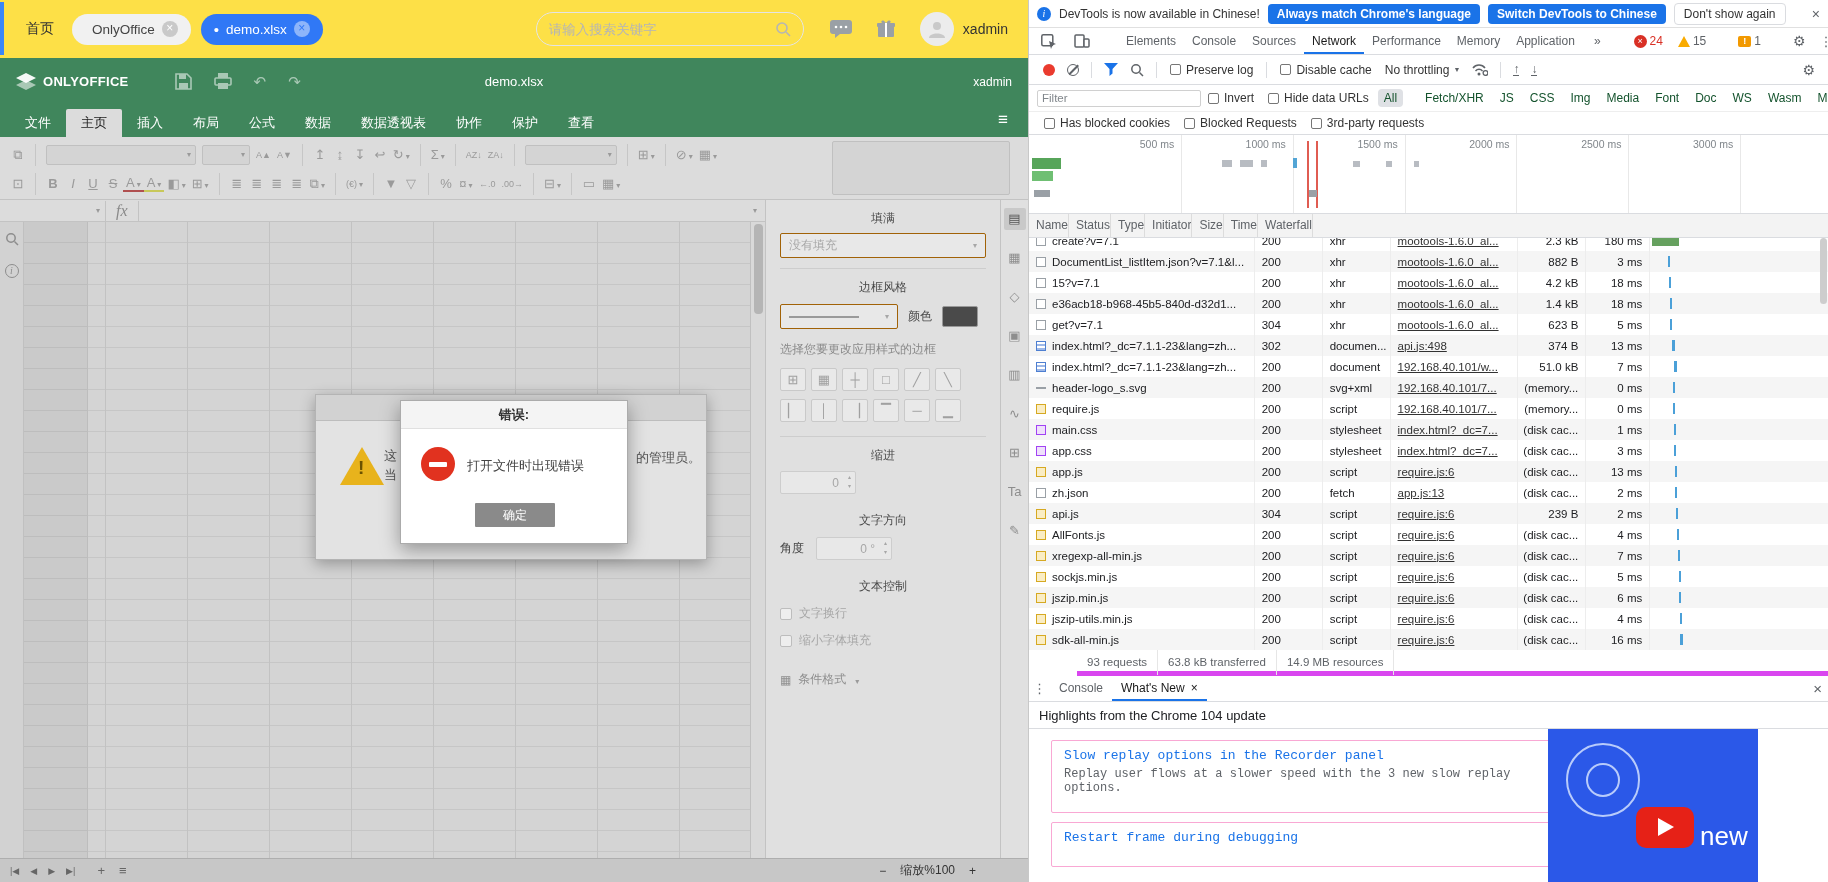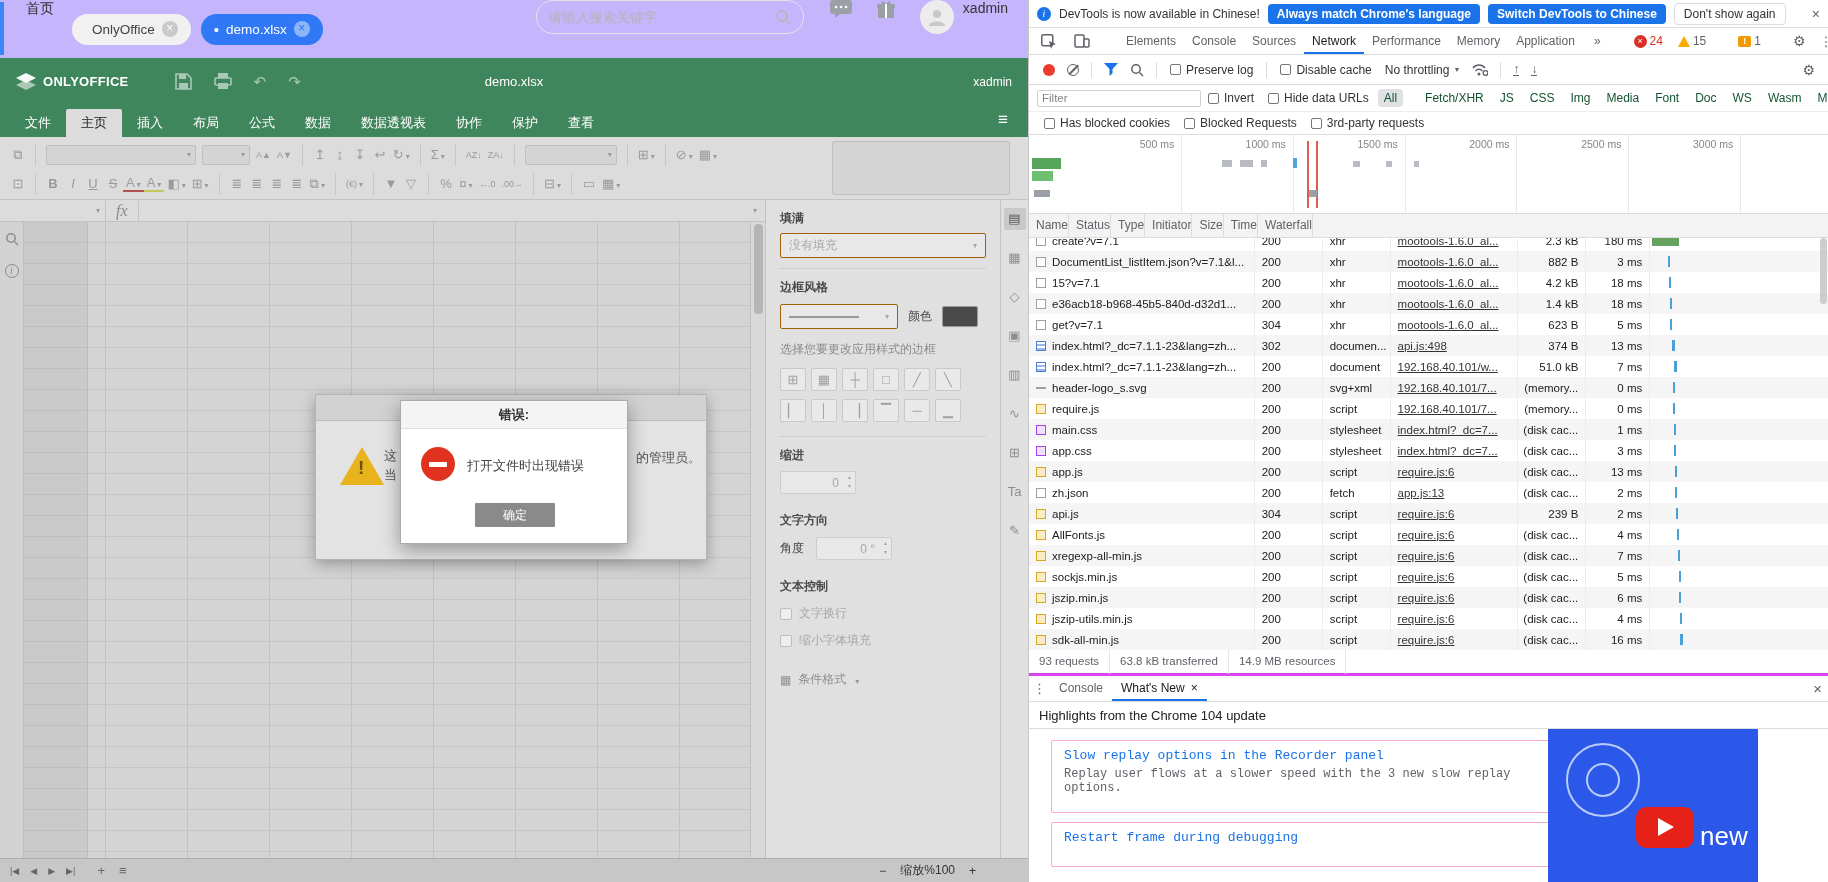--- a/index.html
+++ b/index.html
@@ -3,22 +3,22 @@
 <meta charset="utf-8">
 <style>
   * { margin:0; padding:0; box-sizing:border-box; }
   html,body { width:1828px; height:882px; overflow:hidden; background:#fff;
               font-family:"Liberation Sans", sans-serif; }
   #stage { position:relative; width:1828px; height:882px; overflow:hidden; }
 
   
   .left { position:absolute; left:0; top:0; width:1028px; height:882px; background:#d6d6d6; }
 
-  .portal { position:absolute; left:0; top:0; width:1028px; height:58px; background:#c4b5fd;
-            display:flex; padding-left:26px; }
+  .portal { position:absolute; left:0; top:0; width:1028px; height:58px; background:#fde047;
+            display:flex; align-items:center; padding-left:26px; }
   .edge { position:absolute; left:0; top:2px; width:4px; height:53px; background:#3b86f7; }
   .home { font-size:14px; color:#333; margin-right:18px; cursor:pointer; }
   .ptabs { display:flex; gap:10px; align-items:center; }
   .ptab { display:flex; align-items:center; gap:7px; height:31px; padding:0 13px; border-radius:16px;
           background:#f1f1f1; color:#444; font-size:13.5px; }
   .ptab.active { background:#3078f6; color:#fff; }
   .ptab .dot { font-size:15px; }
   .pclose { width:16px; height:16px; border-radius:50%; background:#c9c9c9; color:#fff; font-size:12px;
             line-height:15px; text-align:center; }
   .ptab.active .pclose { background:rgba(255,255,255,.45); color:#3078f6; }
@@ -81,21 +81,21 @@
             repeating-linear-gradient(to bottom, transparent 0 20px, #c6c6c6 20px 21px),
             #d4d4d4; }
   .rowhdr { position:absolute; left:0; top:0; width:64px; height:636px; background:rgba(0,0,0,0.045);
             border-right:1px solid #bdbdbd; }
   .vscroll-sheet { position:absolute; left:750px; top:222px; width:15px; height:636px; background:#d9d9d9;
                    border-left:1px solid #c0c0c0; }
   .vscroll-sheet .thumb { margin:2px auto; width:9px; height:90px; background:#b5b5b5; border-radius:4px; }
 
   .panel { position:absolute; left:765px; top:200px; width:235px; height:658px; background:#e0e0e0;
            border-left:1px solid #c3c3c3; padding:0 14px; font-size:12px; color:#444; }
-  .plabel { font-weight:bold; color:#4a4a4a; }
+  .plabel { font-weight:normal; color:#4a4a4a;text-align:center; }
   .pdd { height:25px; background:#e8e8e8; border:1px solid #a16207; border-radius:2px; color:#a7a7a7;
          display:flex; align-items:center; padding:0 8px; }
   .pdd::after { content:"▾"; font-size:8px; color:#a7a7a7; margin-left:auto; }
   .pdivider { height:1px; background:#cdcdcd; margin:10px 0; }
   .bbtn { width:26px; height:23px; border:1px solid #c9c9c9; background:#e9e9e9; border-radius:2px;
           color:#a0a0a0; font-size:13px; text-align:center; line-height:21px; }
   .spin { width:76px; height:23px; background:#e8e8e8; border:1px solid #cdcdcd; border-radius:2px;
           color:#a7a7a7; display:flex; align-items:center; justify-content:flex-end; padding-right:16px;
           position:relative; }
   .spin::after { content:"▴\A▾"; white-space:pre; position:absolute; right:4px; top:1px; font-size:6px;
@@ -214,22 +214,22 @@
   .wfmark { position:absolute; top:5px; height:11px; min-width:2px; }
   .ticon { display:inline-block; width:10px; height:10px; margin-right:6px; border:1px solid #9aa0a6;
            background:#fff; flex:none; }
   .ticon-doc { border-color:#4e7fd1; background:linear-gradient(#fff 2px,#9db8e8 2px 4px,#fff 4px 6px,#9db8e8 6px 8px,#fff 8px); }
   .ticon-script { border-color:#d6a922; background:#faedc4; }
   .ticon-css { border-color:#a142f4; background:#efe0fb; }
   .ticon-svg { border:none; height:2px; background:#9aa0a6; }
   .tscroll { position:absolute; right:1px; top:238px; width:7px; height:412px; }
   .tscroll .thumb { width:7px; height:66px; background:#cdcdcd; border-radius:4px; }
 
-  .dt-summary { height:26px; display:flex; align-items:center; gap:0; border-bottom:3px solid #d946ef;
-                color:#5f6368; font-size:11.5px; }
+  .dt-summary { height:26px; display:flex; align-items:flex-start; gap:0; border-bottom:5px solid #d946ef;
+                color:#5f6368; font-size:11.5px;margin-left:48px; }
   .sumitem { padding:0 10px; border-right:1px solid #e6e6e6; line-height:25px; }
 
   .drawer-tabs { height:26px; display:flex; align-items:center; border-bottom:1px solid #dadce0; color:#5f6368; }
   .drtab { padding:0 9px; height:25px; line-height:25px; display:flex; align-items:center; gap:6px; }
   .drtab.active { color:#1a1a1a; box-shadow:inset 0 -2px 0 #1a73e8; }
   .wn-head { height:27px; line-height:27px; padding-left:10px; color:#202124; font-size:13px;
              border-bottom:1px solid #dadce0; }
   .wn-cards { position:relative; height:153px; padding:11px 0 0 22px; }
   .wncard { width:500px; border:1px solid #f9a8d4; border-radius:2px; padding:7px 12px 17px; margin-bottom:9px;font-family:Liberation Mono, monospace; }
   .wntitle { color:#1a73e8; font-size:13px; }

